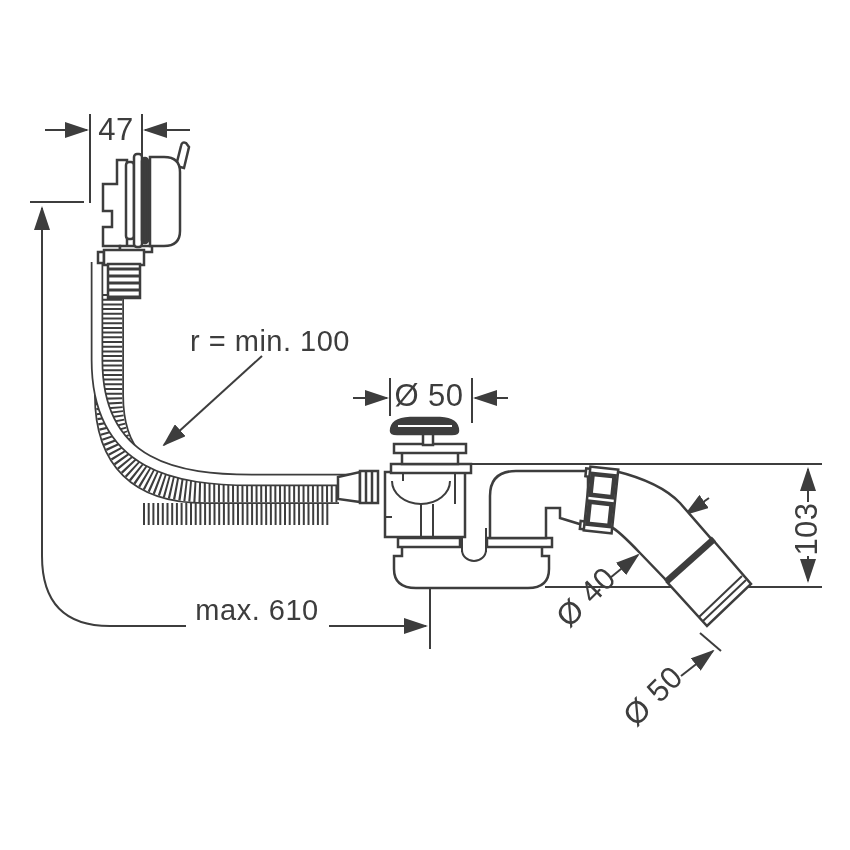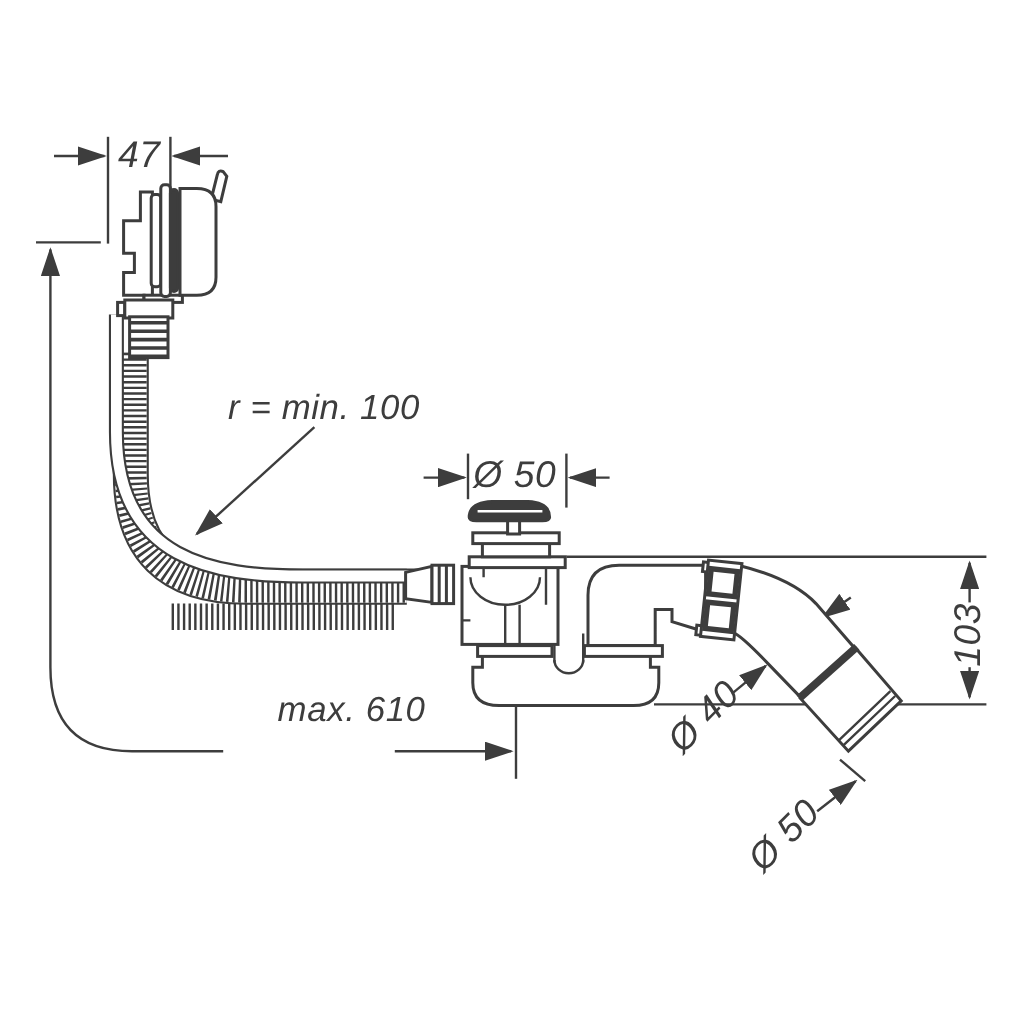--- a/index.html
+++ b/index.html
@@ -4,21 +4,20 @@
 <style>
   :root { --ink: #3d3d3d; }
   html,body { margin:0; padding:0; background:#fff; }
   #stage {
     position: relative;
     width: 850px; height: 850px;
     background: #fff;
     font-family: "Liberation Sans", sans-serif;
     color: var(--ink);
     overflow: hidden;
-    font-style: italic;
   }
   #stage svg { position:absolute; left:0; top:0; }
   .dim-label {
     position: absolute;
     transform: translate(-50%,-50%);
     font-size: 31px;
     letter-spacing: 0.5px;
     color: var(--ink);
     white-space: nowrap;
     line-height: 1;
@@ -175,21 +174,21 @@
     </g>
   </g>
 </svg>
 
 <div class="dim-label" style="left:116px; top:129px;">47</div>
 
 <div class="dim-label small" style="left:270px; top:341px;text-align:right;">r = min. 100</div>
 
 <div class="dim-label" style="left:429px; top:395px;">Ø 50</div>
 
-<div class="dim-label small" style="left:257px; top:592px;margin-left:36px;">max. 610</div>
+<div class="dim-label small" style="left:257px; top:610px;">max. 610</div>
 
 <div class="dim-label rot90" style="left:806px; top:529px;">103</div>
 
 <div class="dim-label rot45" style="left:586px; top:597px;">Ø 40</div>
 
 <div class="dim-label rot45" style="left:653px; top:696px;">Ø 50</div>
 
 </div>
 
 </body></html>

